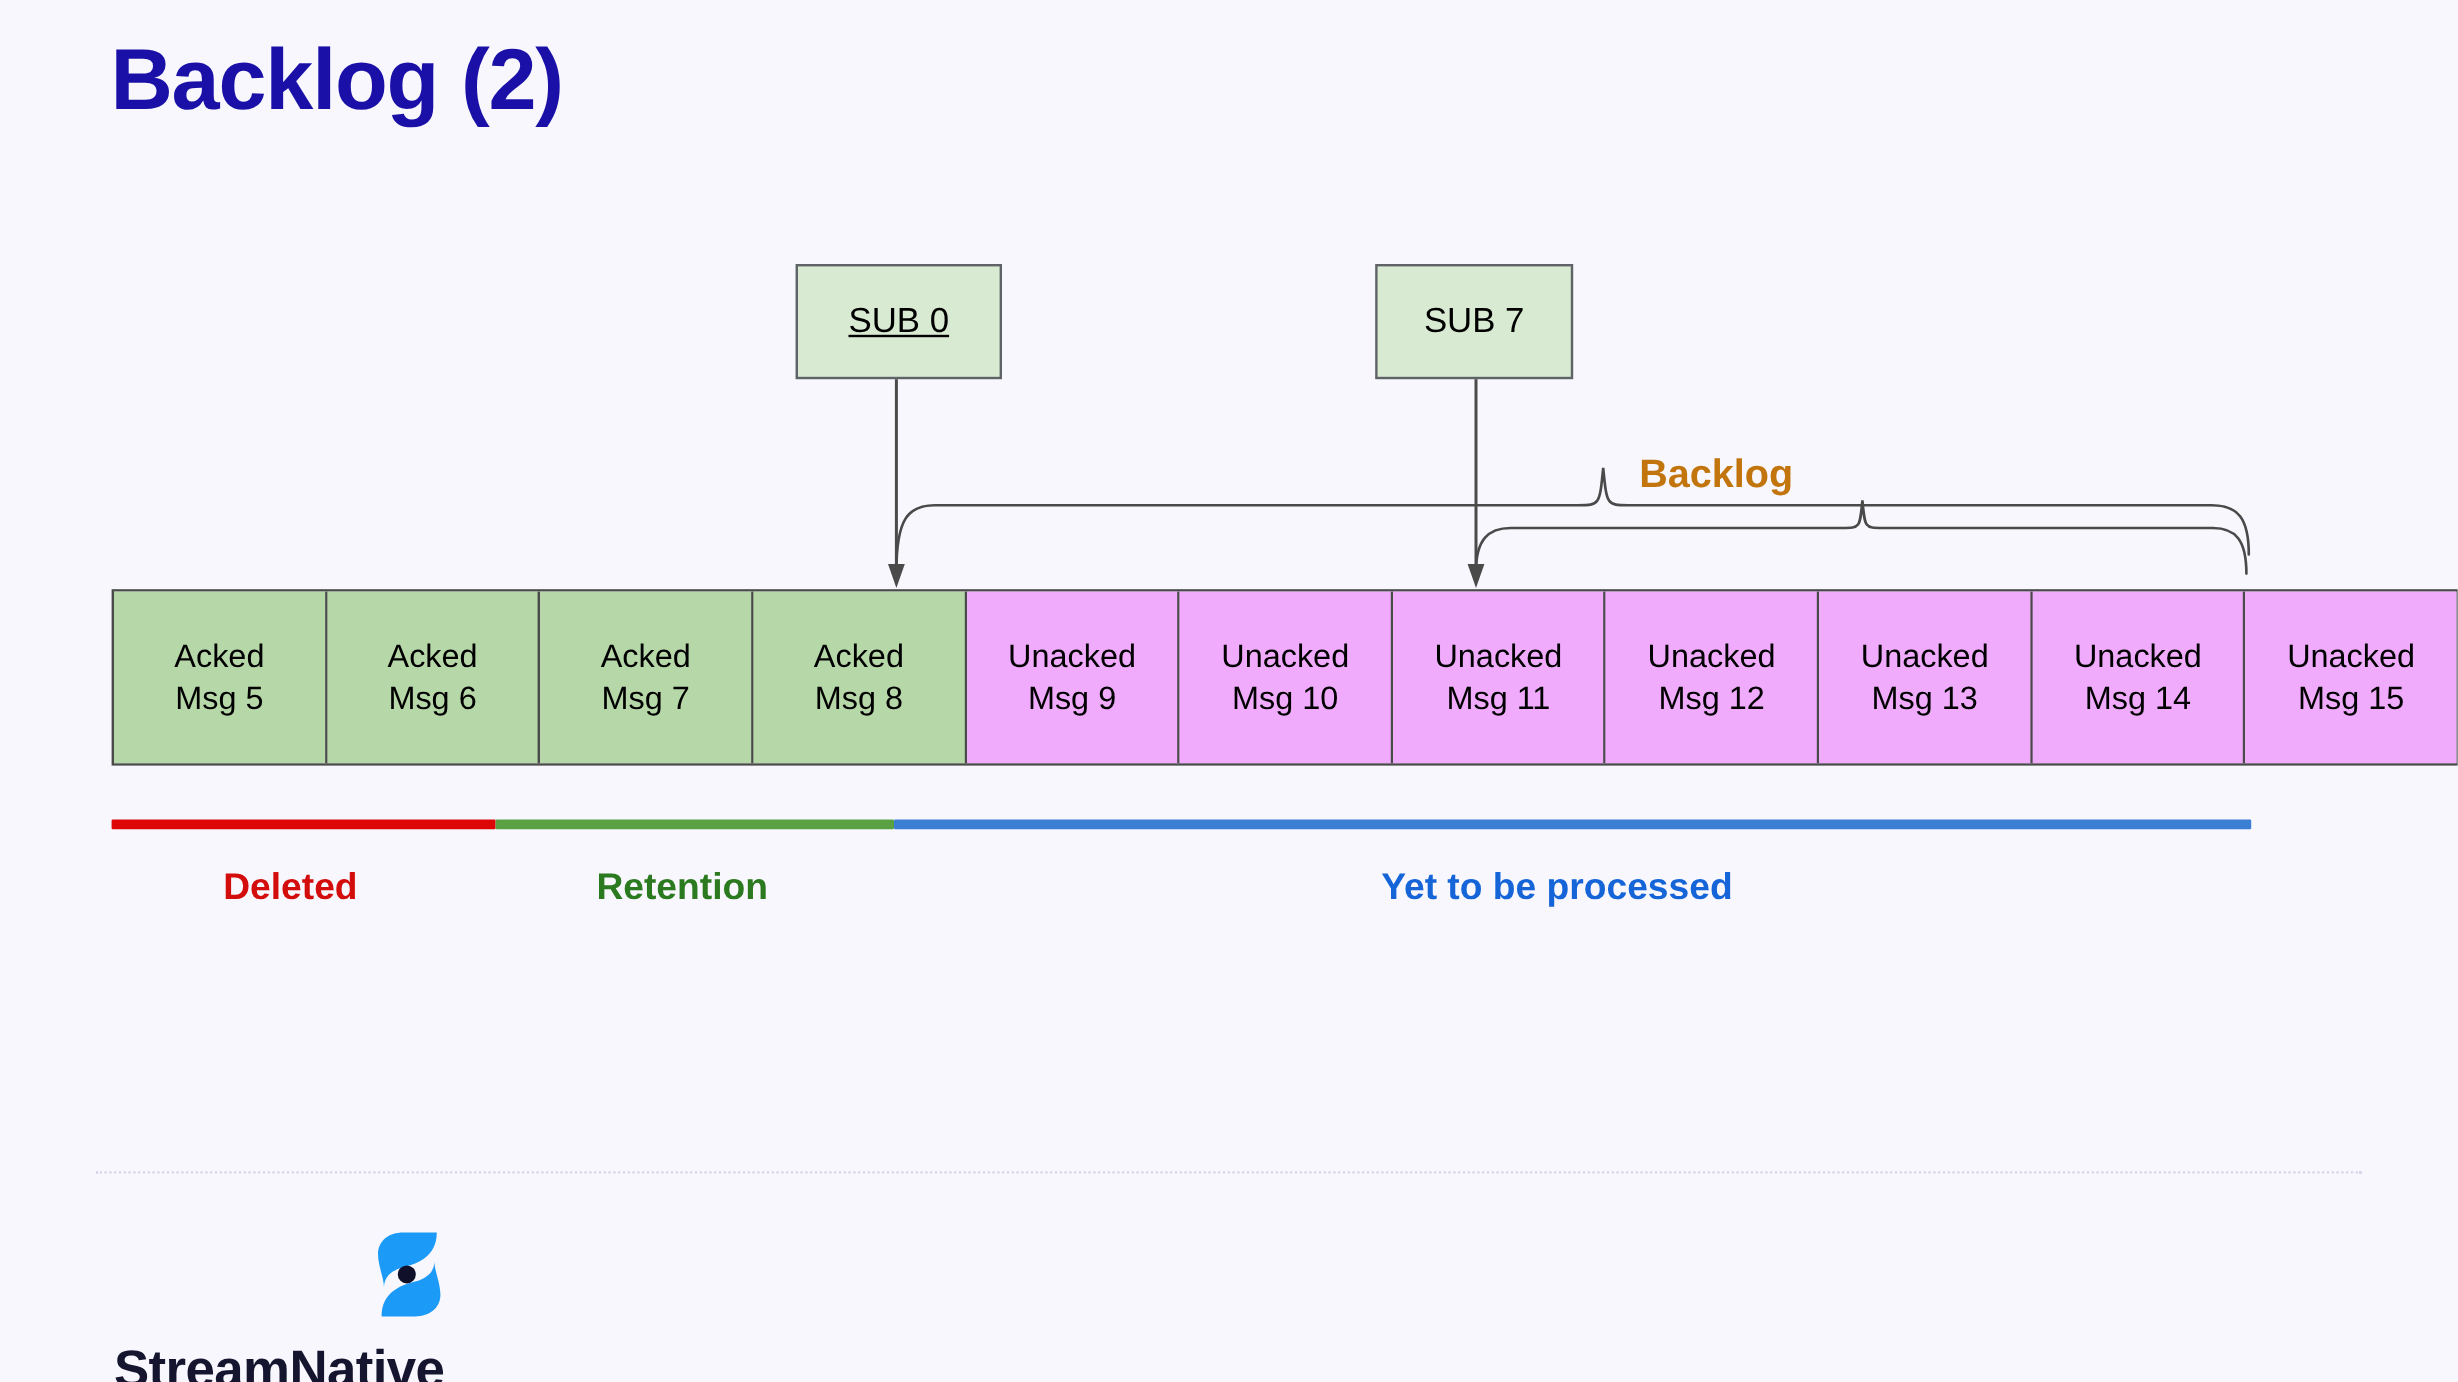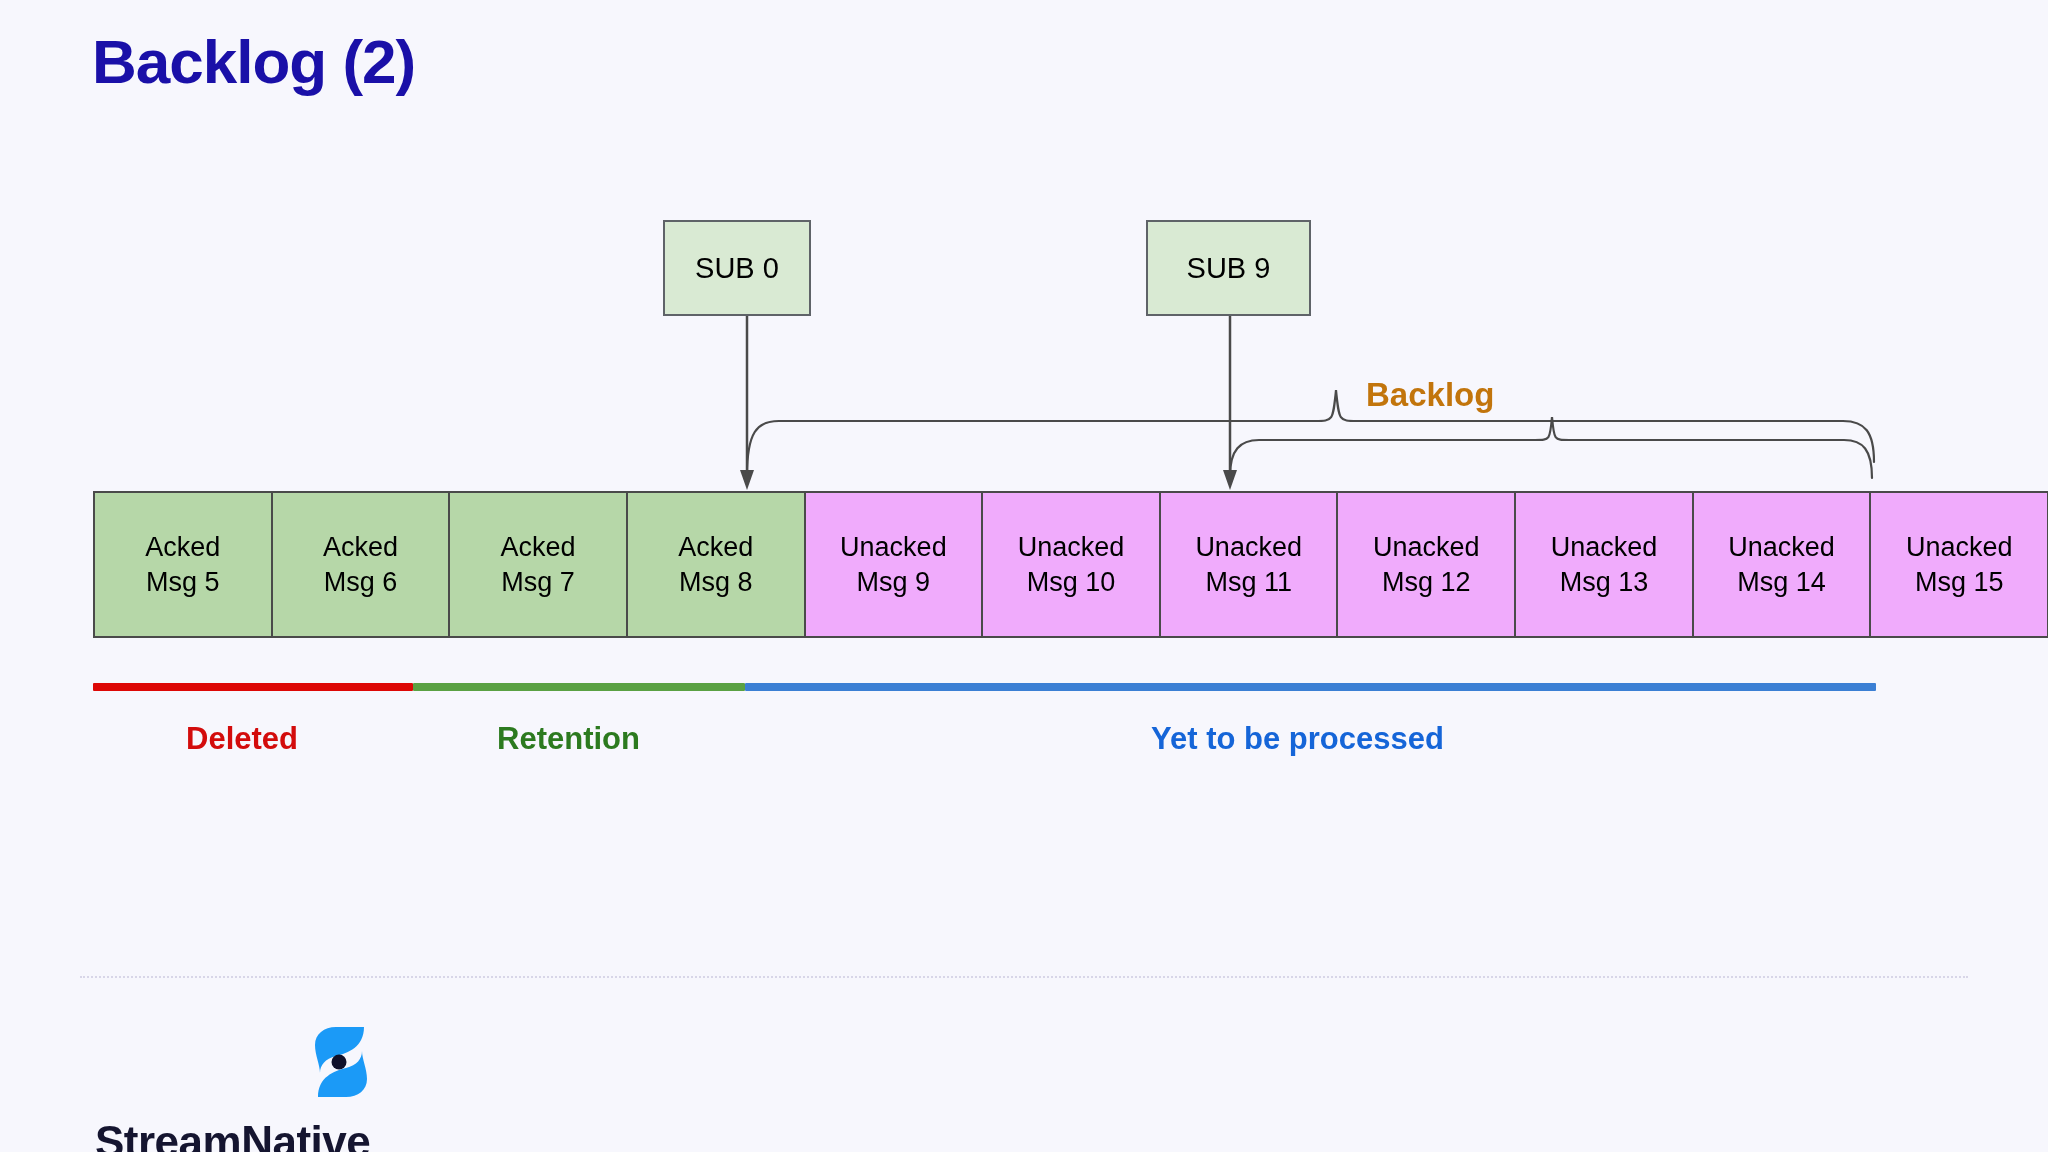--- a/index.html
+++ b/index.html
@@ -19,42 +19,42 @@
     left: 0; top: 0;
     width: 2048px;
     height: 1152px;
   }
 
   
   #title {
     position: absolute;
     left: 92px;
     top: 28px;
-    font-size: 62px;
+    font-size: 72px;
     font-weight: bold;
     color: #1a10a8;
     letter-spacing: -1px;
     line-height: 1.1;
     white-space: nowrap;
   }
 
   
   .sub-box {
     position: absolute;
     background: #d9ead3;
     border: 2px solid #5f6368;
     box-sizing: border-box;
     display: flex;
     align-items: center;
     justify-content: center;
     font-size: 29px;
     color: #000;
     font-family: "Liberation Sans", sans-serif;
   }
-  #sub0-box { left: 663px; top: 220px; width: 148px; height: 96px; }
+  #sub0-box { left: 663px; top: 220px; width: 172px; height: 96px; text-decoration: underline; }
   #sub2-box { left: 1146px; top: 220px; width: 165px; height: 96px; }
 
   
   #msg-row {
     position: absolute;
     left: 93px;
     top: 491px;
     width: 1956px;
     height: 147px;
     display: flex;
@@ -151,21 +151,21 @@
 <body>
 
 <div id="slide">
 
   <div id="title">Backlog (2)</div>
 
   <div class="sub-box" id="sub0-box">
     <span>SUB 0</span>
   </div>
   <div class="sub-box" id="sub2-box">
-    <span>SUB 9</span>
+    <span>SUB 7</span>
   </div>
 
   <svg id="connectors" viewBox="0 0 2048 1152" xmlns="http://www.w3.org/2000/svg">
 
     <path d="M 747 316 L 747 478" fill="none" stroke="#4a4a4a" stroke-width="2.5"></path>
     <path d="M 747 490 L 740 470 L 754 470 Z" fill="#4a4a4a"></path>
 
     <path d="M 1230 316 L 1230 478" fill="none" stroke="#4a4a4a" stroke-width="2.5"></path>
     <path d="M 1230 490 L 1223 470 L 1237 470 Z" fill="#4a4a4a"></path>
 

